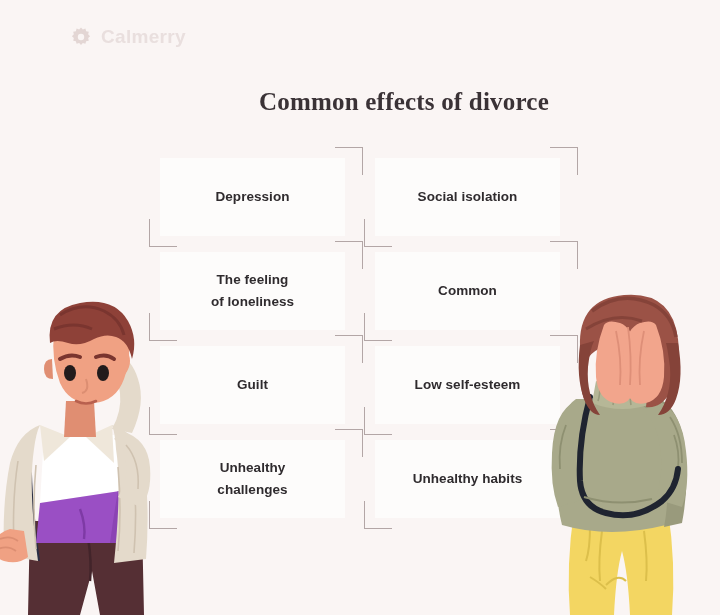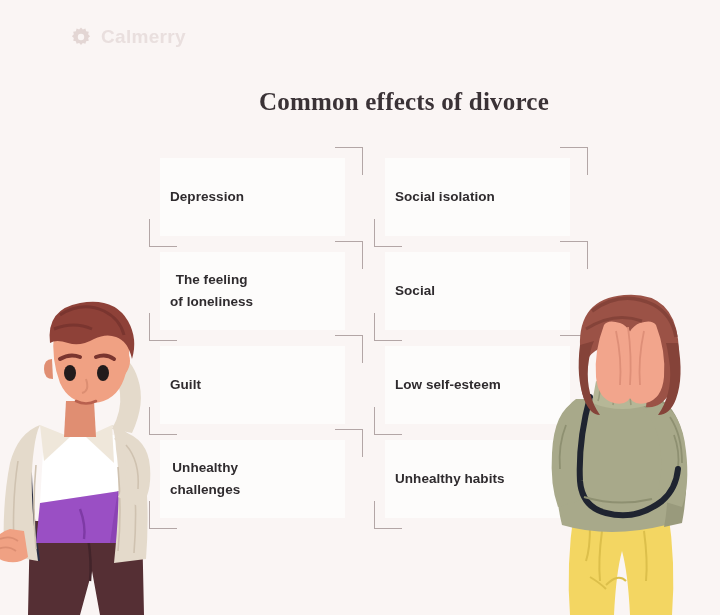--- a/index.html
+++ b/index.html
@@ -68,36 +68,36 @@
     width: 400px;
     height: 380px;
   }
 
   .cell {
     position: absolute;
     width: 185px;
     height: 78px;
   }
   .cell.col-l { left: 0; }
-  .cell.col-r { left: 225px; }
+  .cell.col-r { left: 215px; }
   .cell.row-0 { top: 0; }
   .cell.row-1 { top: 94px; }
   .cell.row-2 { top: 188px; }
   .cell.row-3 { top: 282px; }
 
   .card {
     position: absolute;
     left: 0;
     top: 0;
     width: 185px;
     height: 78px;
     background: #FDFCFB;
     display: flex;
     align-items: center;
-    justify-content: flex-start;
+    justify-content: center;
     text-align: center;
     box-sizing: border-box;
     padding: 0 10px;
   }
   .card-label {
     font-family: "Liberation Sans", sans-serif;
     font-size: 13.5px;
     font-weight: 700;
     line-height: 1.62;
     color: #2F2B2E;
@@ -190,21 +190,21 @@
     <div class="cell col-r row-0">
       <div class="card">
         <span class="card-label">Social isolation</span>
       </div>
       <span class="bracket tr"></span>
       <span class="bracket bl"></span>
     </div>
 
     <div class="cell col-r row-1">
       <div class="card">
-        <span class="card-label">Social</span>
+        <span class="card-label">Common</span>
       </div>
       <span class="bracket tr"></span>
       <span class="bracket bl"></span>
     </div>
 
     <div class="cell col-r row-2">
       <div class="card">
         <span class="card-label">Low self-esteem</span>
       </div>
       <span class="bracket tr"></span>

